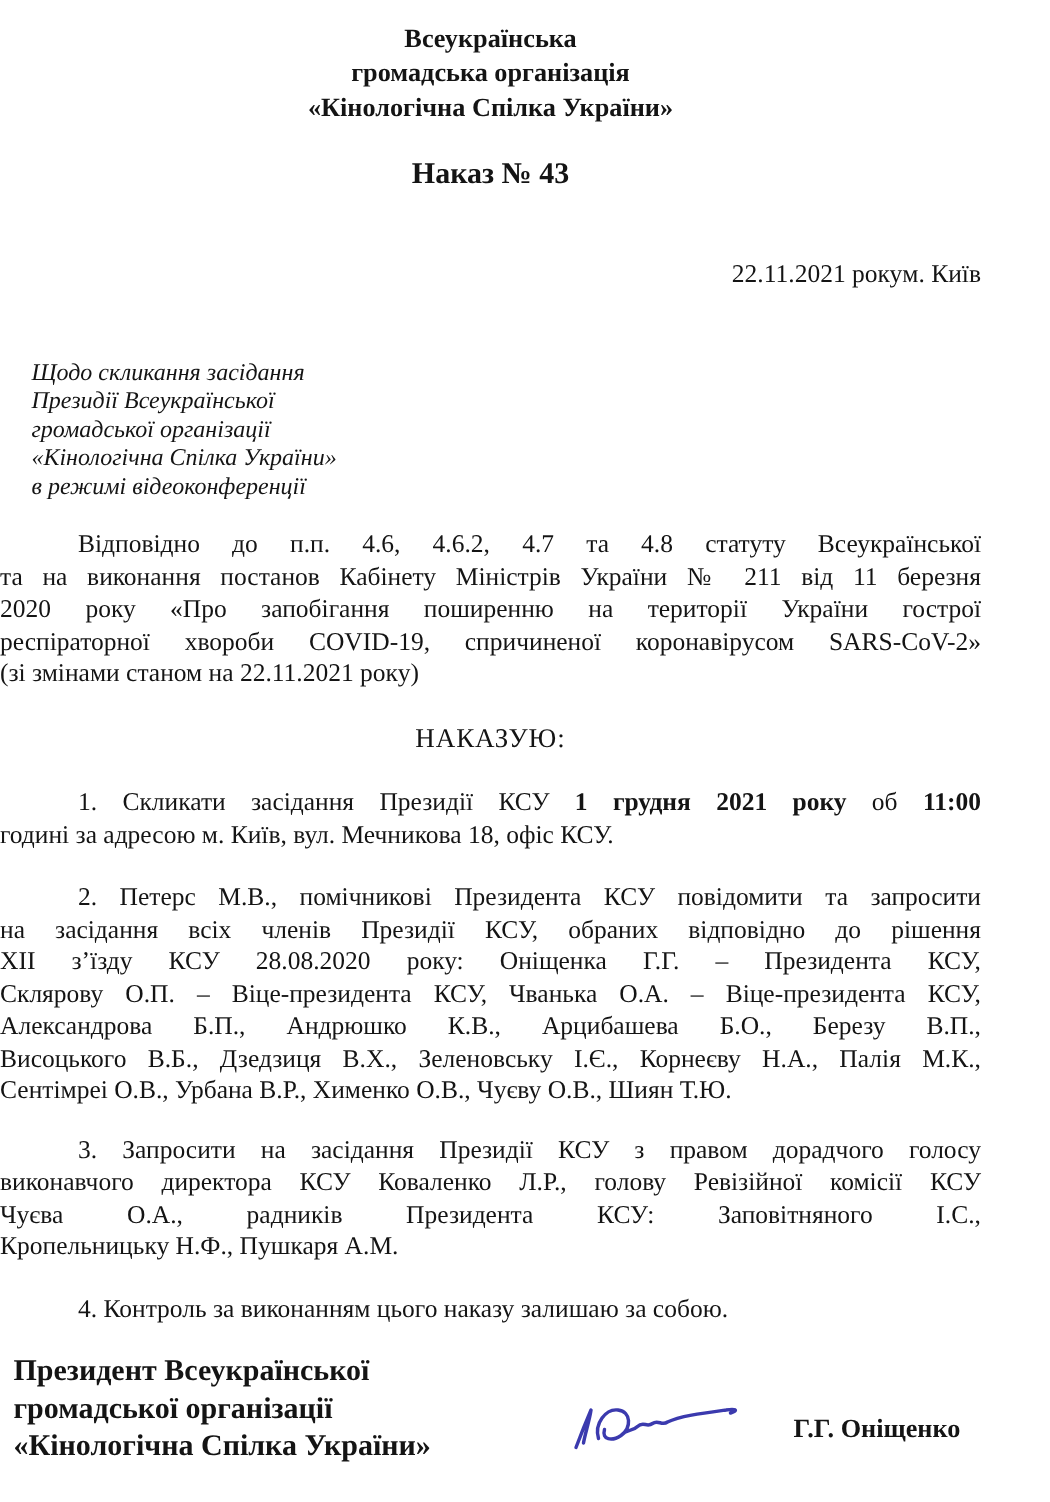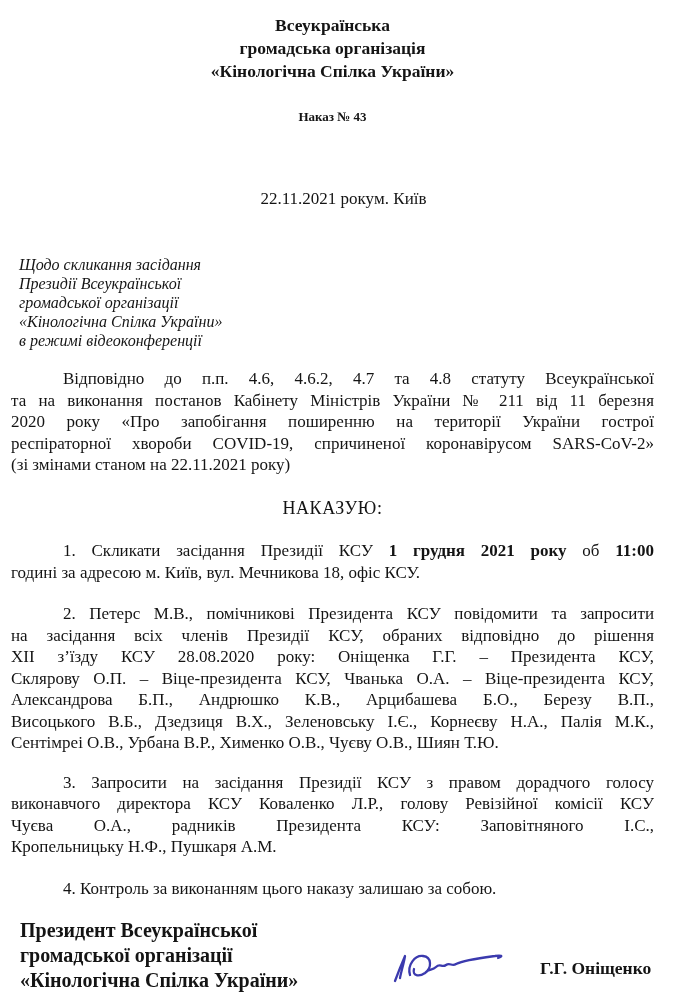--- a/index.html
+++ b/index.html
@@ -2,37 +2,37 @@
 <html lang="uk"><head>
 <meta charset="utf-8">
 <style>
   html, body { margin: 0; padding: 0; background: #fff; }
   .page {
     position: relative;
     width: 672px;
     height: 1001px;
     background: #ffffff;
     box-sizing: border-box;
-    padding: 14px 18px 0 11px;
+    padding: 14px 18px 0 0;
     overflow: hidden;
     font-family: "Liberation Serif", "DejaVu Serif", serif;
     color: #141414;
   }
   
   .org-header { text-align: center; font-weight: bold; font-size: 17.5px; line-height: 23px; }
-  .order-title { text-align: center; font-weight: bold; font-size: 13px; line-height: 23px; margin-top: 22px; }
+  .order-title { text-align: center; font-weight: bold; font-size: 20px; line-height: 23px; margin-top: 22px; }
   
   .date-row {
-    display: flex; justify-content: center;
-    margin-top: 60px; font-size: 17px; line-height: 21px;
+    display: flex; justify-content: flex-end;
+    margin-top: 44px; font-size: 17px; line-height: 21px;
     padding-left: 22px;
   }
   
   .subject {
-    margin-top: 46px; margin-left: 8px;
+    margin-top: 46px; margin-left: 21px;
     font-style: italic; font-size: 16px; line-height: 19px;
   }
   
   .doc-body { font-size: 17px; line-height: 21.5px; }
   .block { margin-top: 20px; }
   .block.heading {
     text-align: center; font-weight: normal; font-size: 18px;
     letter-spacing: 0.6px; margin-top: 22px;
   }
   .line { text-align: justify; text-align-last: justify; }

